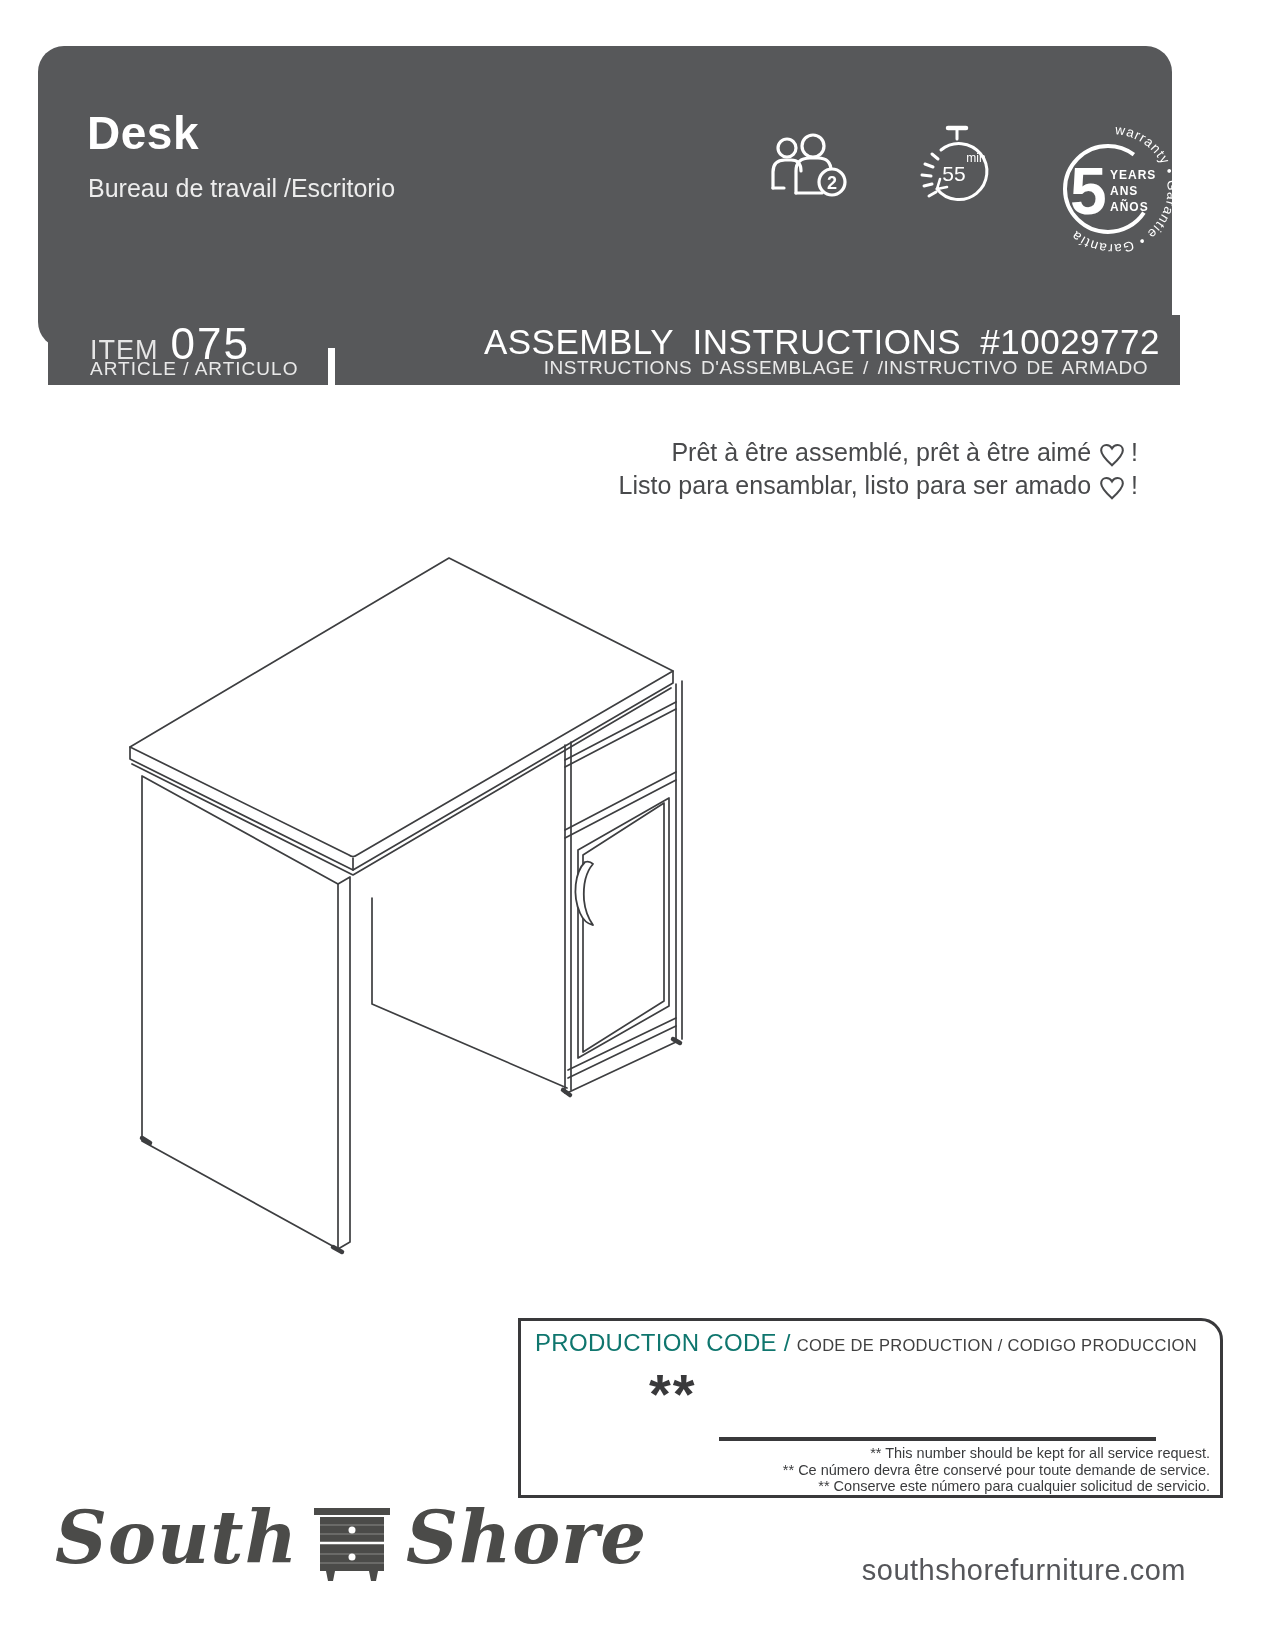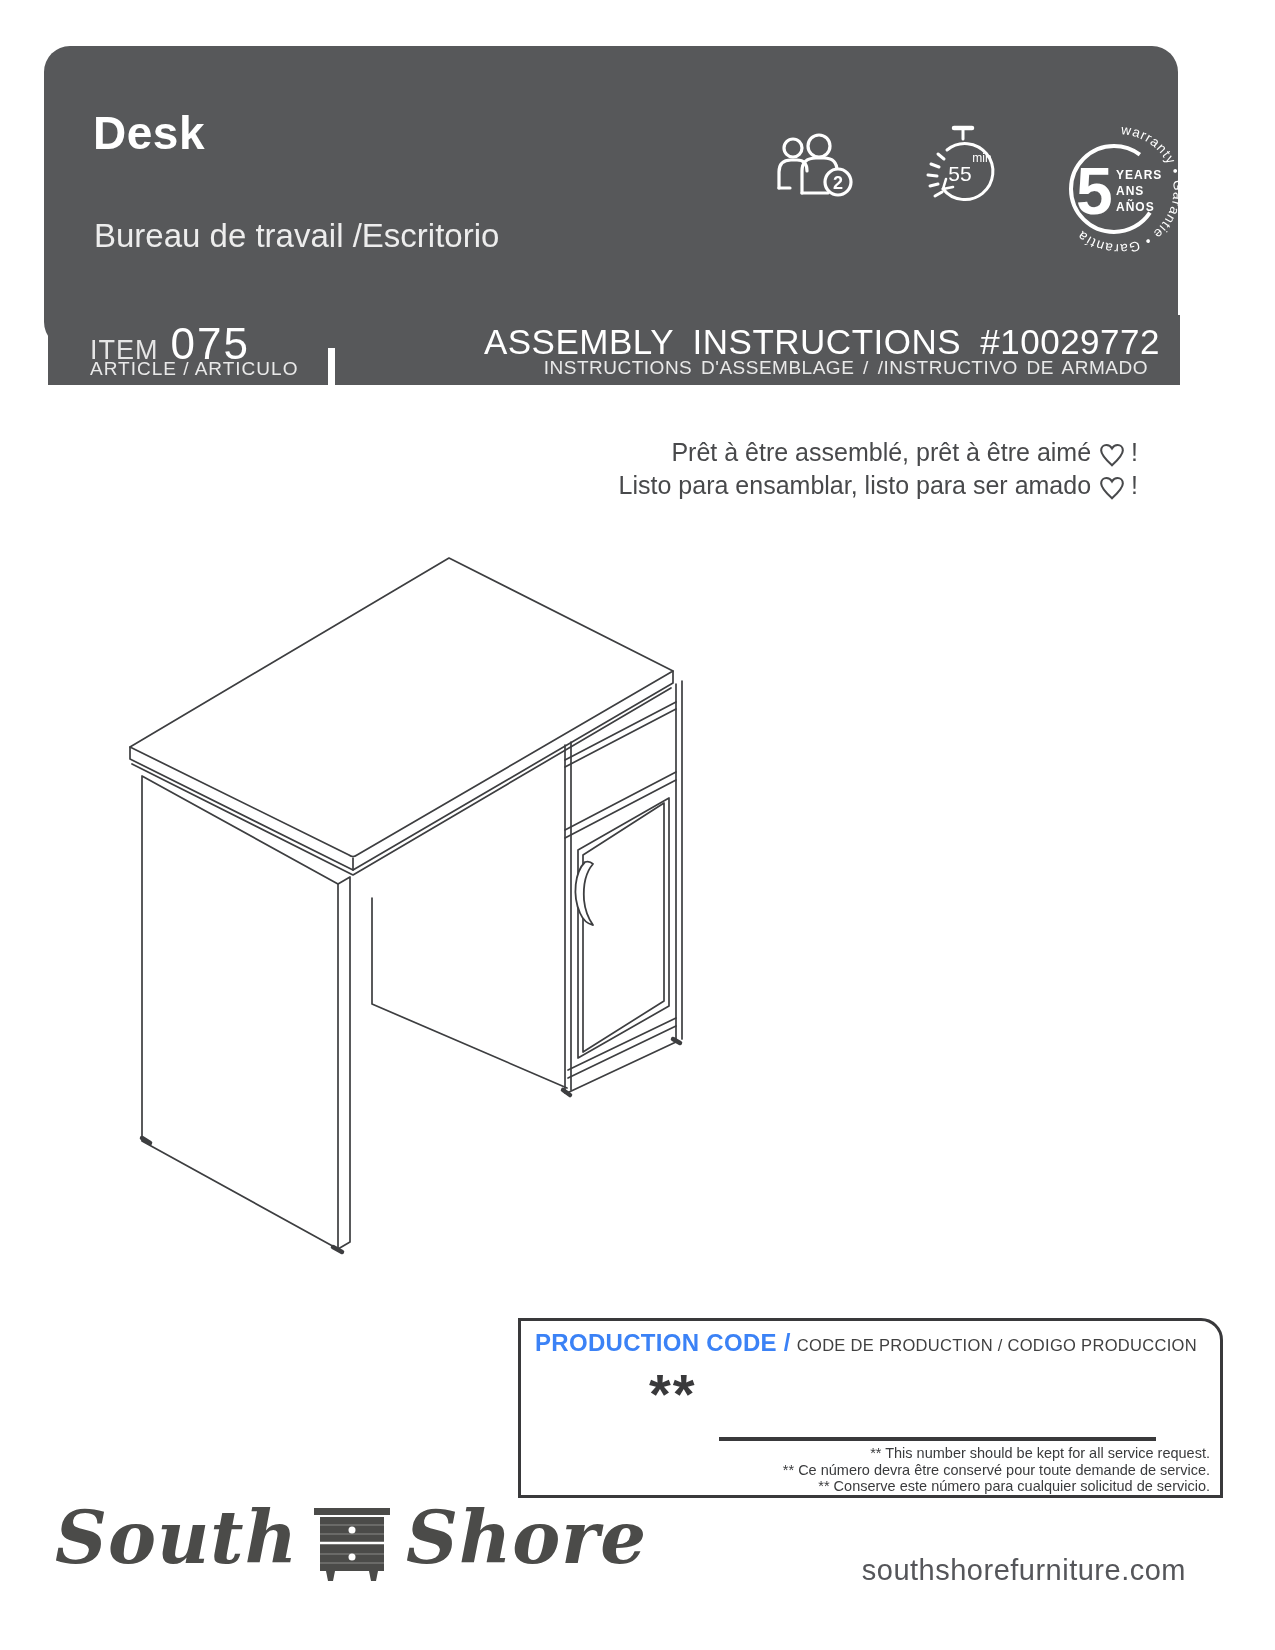--- a/index.html
+++ b/index.html
@@ -1,22 +1,22 @@
 <!DOCTYPE html>
 <html><head>
 <meta charset="utf-8">
 <style>
   html,body{margin:0;padding:0;background:#ffffff;}
   body{width:1275px;height:1650px;position:relative;font-family:"Liberation Sans",sans-serif;}
   .abs{position:absolute;}
 
   
-  .header-card{left:44px;top:46px;width:1134px;height:302px;background:#57585a;border-radius:26px;}
+  .header-card{left:38px;top:46px;width:1134px;height:302px;background:#57585a;border-radius:26px;}
   .header-title{left:49px;top:60px;color:#ffffff;font-size:46px;font-weight:bold;letter-spacing:.5px;}
-  .header-subtitle{left:50px;top:128px;color:#ededed;font-size:33px;margin-top:43px;}
+  .header-subtitle{left:50px;top:128px;color:#ededed;font-size:25px;}
 
   
   .bar{background:#57585a;color:#ffffff;top:315px;height:70px;}
   .bar-left{left:48px;width:280px;}
   .item-row{position:absolute;left:42px;top:4px;display:flex;align-items:baseline;gap:12px;}
   .item-label{font-size:27px;color:#e5e5e5;letter-spacing:1px;}
   .item-number{font-size:44px;font-weight:200;letter-spacing:2px;}
   .item-sub{position:absolute;left:42px;top:43px;font-size:19px;letter-spacing:1px;color:#e9e9e9;}
   .bar-right{left:335px;width:845px;text-align:right;}
   .asm-title{position:absolute;right:20px;top:7px;font-size:35px;letter-spacing:.5px;word-spacing:9px;color:#fff;white-space:nowrap;}
@@ -33,21 +33,21 @@
 
   
   .desk-svg{left:80px;top:510px;}
   .desk-svg path, .desk-svg line, .desk-svg polyline{stroke:#3d3e40;stroke-width:1.7;fill:none;stroke-linejoin:round;stroke-linecap:round;}
   .desk-svg .foot{stroke-width:4.5;}
   .desk-svg .handle{fill:#ffffff;stroke:#3d3e40;stroke-width:1.8;}
 
   
   .prod-box{left:518px;top:1318px;width:705px;height:180px;border:3px solid #39393b;border-radius:0 22px 0 0;box-sizing:border-box;}
   .prod-title-row{position:absolute;left:14px;top:8px;display:flex;align-items:baseline;gap:6px;white-space:nowrap;}
-  .prod-title{font-size:24px;font-weight:bold;color:#3b82f6;letter-spacing:.3px;}
+  .prod-title{font-size:24px;font-weight:normal;color:#0f766e;letter-spacing:.3px;}
   .prod-subtitle{font-size:16.5px;color:#404040;letter-spacing:.3px;}
   .prod-stars{position:absolute;left:128px;top:40px;font-size:56px;font-weight:bold;color:#39393b;letter-spacing:2px;}
   .prod-line{position:absolute;left:198px;top:116px;width:437px;border-top:4px solid #39393b;}
   .prod-notes{position:absolute;right:10px;top:124px;text-align:right;font-size:14.5px;line-height:16.5px;color:#3a3b3d;}
 
   
   .logo{left:55px;top:1492px;display:flex;align-items:center;gap:14px;color:#4b4b49;}
   .logo-word{font-family:"DejaVu Serif",serif;font-style:italic;font-weight:bold;font-size:72px;letter-spacing:1px;}
   .website{left:680px;top:1554px;width:506px;text-align:right;font-size:29px;color:#55565a;letter-spacing:.5px;}
 

